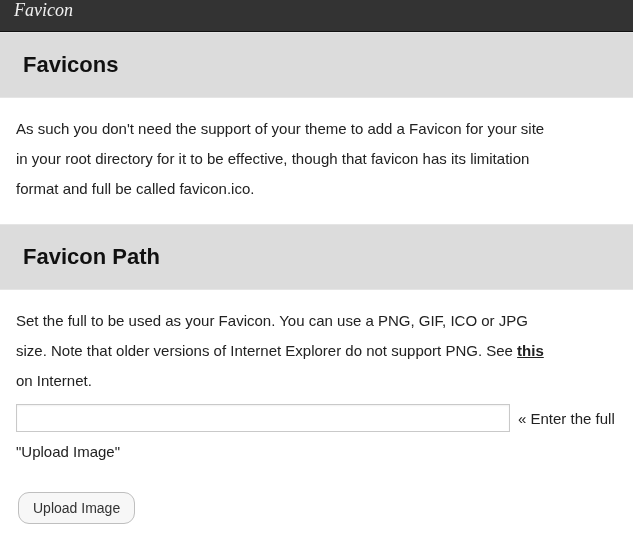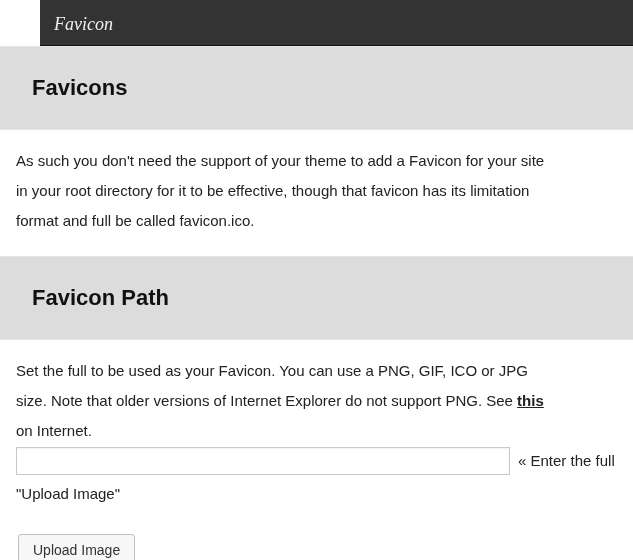--- a/index.html
+++ b/index.html
@@ -16,32 +16,31 @@
     overflow: hidden;
     position: relative;
     background: #fff;
   }
   .titlebar {
     background: #333333;
     color: #f0f0f0;
     font-family: Georgia, "Times New Roman", serif;
     font-style: italic;
     font-size: 18px;
-    padding: 14px 14px 10px 14px;
+    padding: 0 14px 10px 14px;
     border-bottom: 1px solid #111;
-    margin-left: 40px;
   }
   .section-header {
     background: #dcdcdc;
     border-top: 1px solid #e5e5e5;
     border-bottom: 1px solid #e5e5e5;
     padding: 12px 16px;
   }
   .section-header h2 {
-    margin: 16px;
+    margin: 7px;
     font-size: 22px;
     font-weight: bold;
     color: #111;
   }
   .section-body {
     padding: 16px 16px 20px 16px;
     line-height: 2.0;
     font-size: 15px;
     color: #222;
     white-space: nowrap;
@@ -49,23 +48,23 @@
   .wrap-line {
     display: block;
   }
   .link {
     text-decoration: underline;
     cursor: pointer;
     font-weight: bold;
   }
   .path-row {
     display: flex;
-    align-items: center;
+    align-items: flex-start;
     gap: 8px;
-    margin-top: 0;
+    margin-top: 8px;
   }
   .path-input {
     width: 494px;
     height: 28px;
     border: 1px solid #c9c9c9;
     box-shadow: inset 0 1px 2px rgba(0,0,0,0.06);
     padding: 0 6px;
     font-size: 14px;
     font-family: inherit;
     box-sizing: border-box;
@@ -79,21 +78,21 @@
     line-height: 1.6;
   }
   .upload-btn {
     margin-top: 28px;
     margin-left: 2px;
     padding: 7px 14px;
     font-size: 14px;
     color: #333;
     background: #f7f7f7;
     border: 1px solid #bfbfbf;
-    border-radius: 3px;
+    border-radius: 11px;
     cursor: pointer;
     font-family: inherit;
   }
 </style>
 </head>
 <body>
 
 <div class="viewport">
 
   <div class="titlebar">

